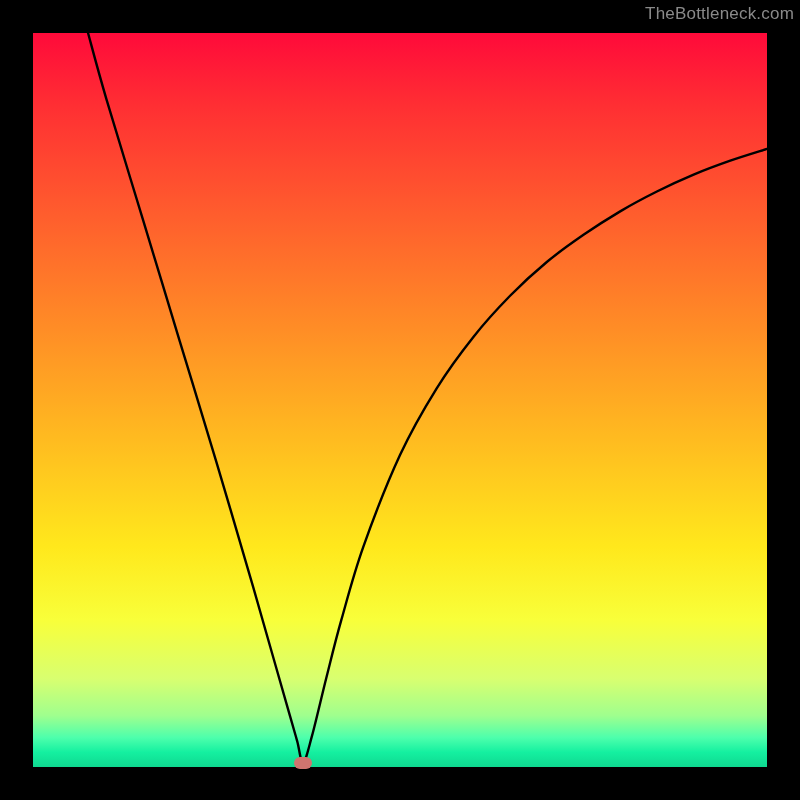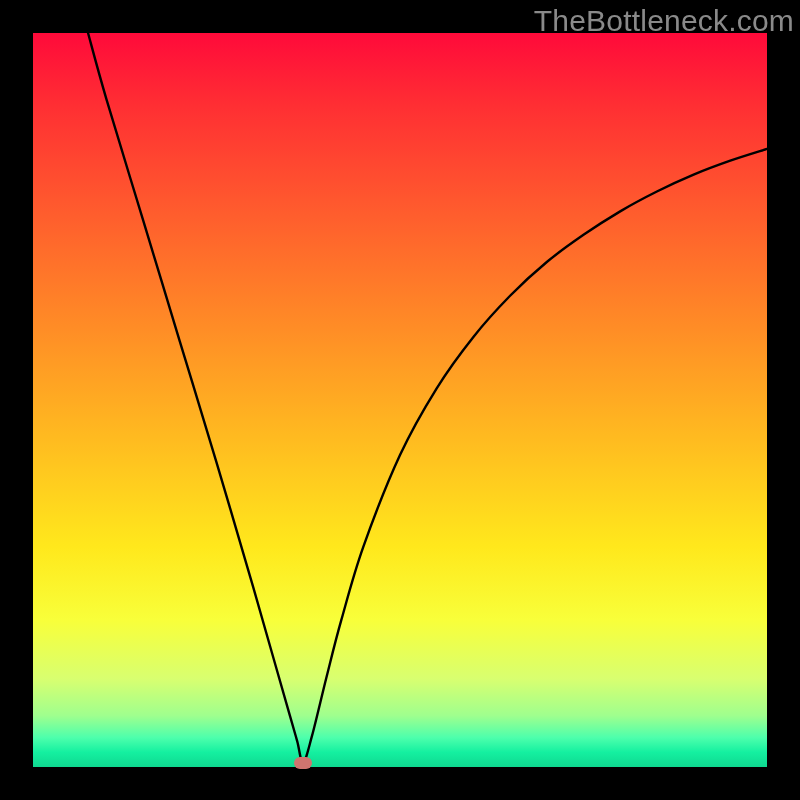--- a/index.html
+++ b/index.html
@@ -39,21 +39,21 @@
       #4dffac 96%,
       #14f0a0 98%,
       #0fd890 100%
     );
   }
   .watermark {
     position: absolute;
     right: 6px;
     top: 4px;
     color: #8a8a8a;
-    font-size: 30px;
+    font-size: 17px;
     font-weight: 500;
     letter-spacing: 0.2px;
     font-family: Arial, Helvetica, sans-serif;
   }
   svg.curve {
     position: absolute;
     left: 33px;
     top: 33px;
     width: 734px;
     height: 734px;

